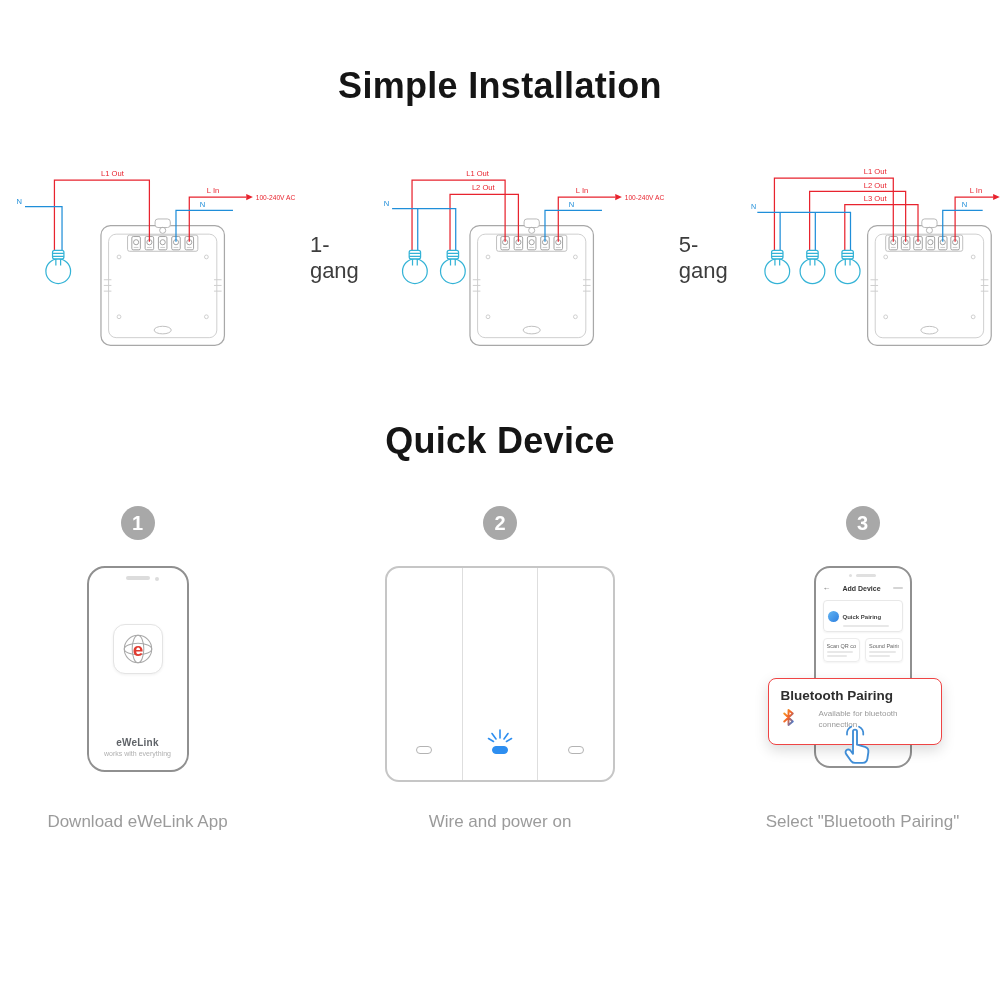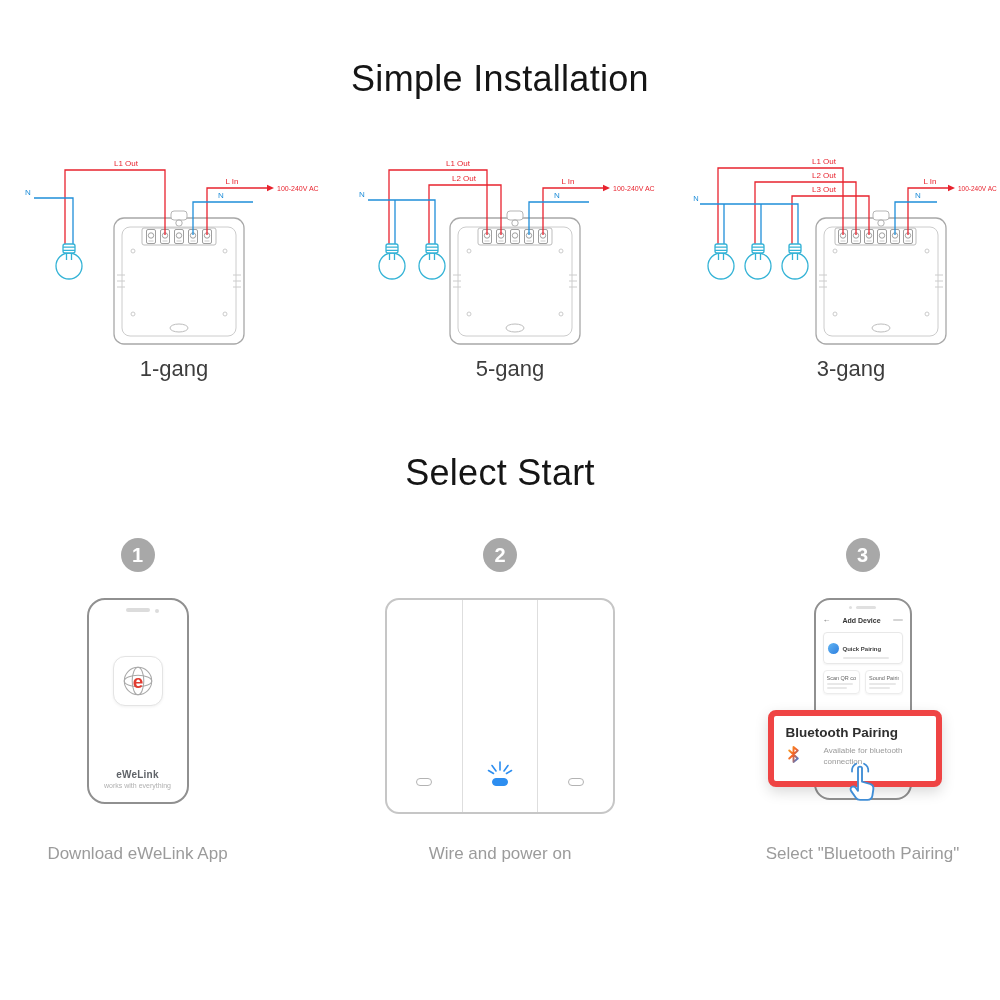--- a/index.html
+++ b/index.html
@@ -1,22 +1,22 @@
 <!DOCTYPE html>
 <html><head>
 <meta charset="utf-8">
 <style>
   *{box-sizing:border-box}
   html,body{margin:0;padding:0}
   body{width:1000px;height:1000px;background:#fff;font-family:"Liberation Sans",sans-serif;color:#222;overflow:hidden}
-  .title{margin:0;text-align:center;font-size:36px;font-weight:normal;color:#151515;letter-spacing:.3px}
+  .title{margin:7px;text-align:center;font-size:36px;font-weight:bold;color:#151515;letter-spacing:.3px}
   #t1{padding-top:58px}
   #t2{margin-top:62px}
   .diagrams{display:flex;justify-content:space-between;align-items:flex-start;padding:40px 10px 0 6px}
-  .diagram{margin:8px;display:flex;flex-direction:column;align-items:center}
+  .diagram{margin:0;display:flex;align-items:center}
   .diagram figcaption{font-size:22px;color:#3d3d3d;margin-top:4px}
   .steps{display:grid;grid-template-columns:27.5% 45% 27.5%;margin-top:44px}
   .step{display:flex;flex-direction:column;align-items:center}
   .badge{width:34px;height:34px;border-radius:50%;background:#a8a8a8;color:#fff;font-size:20px;font-weight:bold;display:flex;align-items:center;justify-content:center}
   .visual{height:244px;margin-top:26px;display:flex;align-items:flex-start;justify-content:center;position:relative}
   .caption{font-size:17px;color:#9b9b9b;line-height:1.4}
   
   .phone{width:102px;height:206px;border:2px solid #909090;border-radius:18px;background:#fff;display:flex;flex-direction:column;align-items:center;position:relative}
   .speaker{margin-top:8px;width:24px;height:4px;border-radius:2px;background:#dcdcdc}
   .cam{position:absolute;top:9px;left:calc(50% + 17px);width:4px;height:4px;border-radius:50%;background:#dcdcdc}
@@ -40,21 +40,21 @@
   .p3-back{font-size:8px;color:#666;line-height:1}
   .p3-title{font-size:7px;font-weight:bold;color:#333}
   .p3-menu{width:10px;height:2px;background:#d5d5d5;border-radius:1px}
   .p3-card{border:1px solid #e8e8e8;border-radius:4px;margin-top:8px;padding:4px;display:flex;align-items:center;gap:4px;box-shadow:0 1px 2px rgba(0,0,0,.05)}
   .p3-ico{width:11px;height:11px;border-radius:50%;background:linear-gradient(135deg,#62b5f2,#2d7fe0);flex:none}
   .p3-card-t{font-size:6px;color:#444;font-weight:bold;white-space:nowrap}
   .bar{height:2px;background:#e8e8e8;border-radius:1px;margin-top:2px}
   .p3-row{display:flex;gap:5px;margin-top:6px}
   .p3-mini{flex:1;border:1px solid #ececec;border-radius:4px;padding:4px 3px;box-shadow:0 1px 2px rgba(0,0,0,.05);min-width:0}
   .p3-mini-t{font-size:5.5px;color:#666;white-space:nowrap;overflow:hidden}
-  .popup{position:absolute;left:-46px;top:112px;width:174px;background:#fff;border:6px solid #ef4444;border-radius:8px;box-shadow:0 5px 14px rgba(0,0,0,.15);padding:9px 12px 13px;z-index:3;text-align:left}
+  .popup{position:absolute;left:-46px;top:112px;width:174px;background:#fff;border:1px solid #ef4444;border-radius:8px;box-shadow:0 5px 14px rgba(0,0,0,.15);padding:9px 12px 13px;z-index:3;text-align:left}
   .popup-title{font-size:13.5px;font-weight:bold;color:#2e2e2e}
   .popup-row{display:flex;align-items:flex-start;gap:23px;margin-top:6px}
   .popup-text{font-size:8px;color:#9a9a9a;line-height:1.35;width:98px}
   .hand{position:absolute;left:72px;bottom:-20px;z-index:4}
 </style>
 </head>
 <body>
 
 <svg width="0" height="0" style="position:absolute" aria-hidden="true">
   <defs>
@@ -257,21 +257,21 @@
           <text x="244" y="36" fill="#e8232e">L In</text>
           <text x="232" y="50" fill="#1f8ed9">N</text>
           <text x="10" y="53" fill="#1f8ed9" font-size="7.5">N</text>
           <text x="272" y="43" fill="#e8232e" font-size="6.5" text-anchor="start">100-240V AC</text>
         </g>
       </svg>
       <figcaption>3-gang</figcaption>
     </figure>
   </div>
 
-  <h1 class="title" id="t2">Select Start</h1>
+  <h1 class="title" id="t2">Quick Device</h1>
 
   <div class="steps">
 
     <div class="step">
       <div class="badge">1</div>
       <div class="visual">
         <div class="phone">
           <div class="speaker"></div>
           <div class="cam"></div>
           <div class="applogo">

